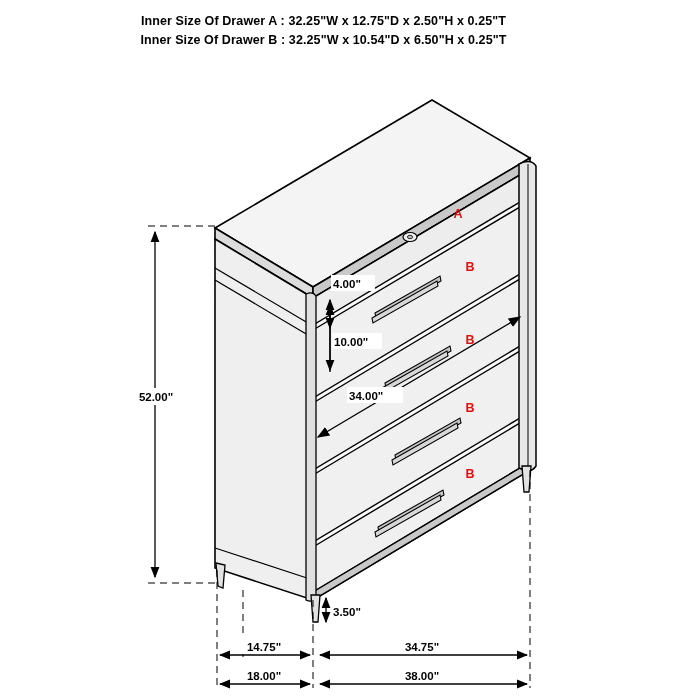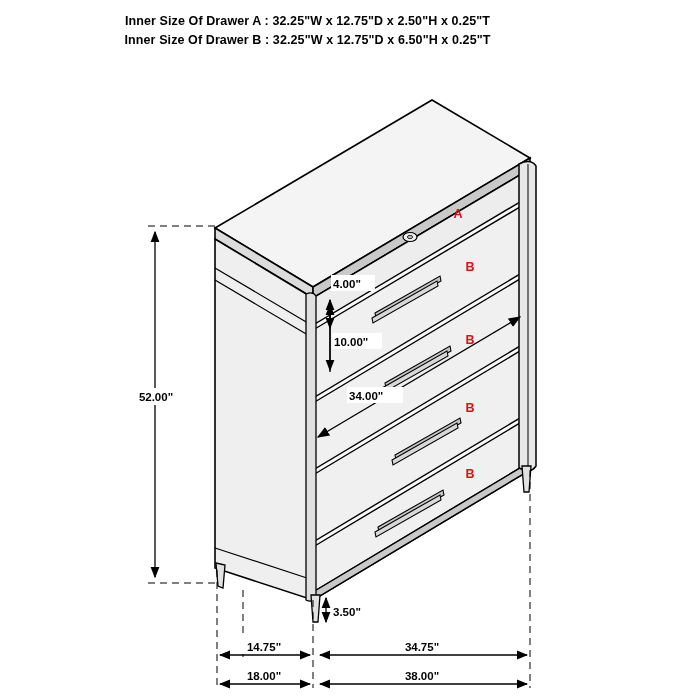--- a/index.html
+++ b/index.html
@@ -23,20 +23,21 @@
   .header {
     position: absolute;
     top: 12px;
     left: 0;
     width: 615px;
     text-align: center;
     font-size: 12.5px;
     font-weight: bold;
     line-height: 1.55;
     letter-spacing: 0.1px;
+    padding-left: 16px;
   }
   .header div {
     white-space: nowrap;
   }
   svg.diagram {
     position: absolute;
     top: 0;
     left: 0;
     width: 700px;
     height: 700px;
@@ -54,21 +55,21 @@
     fill: #e01010;
   }
 </style>
 </head>
 <body>
 
 <div id="stage">
 
   <div class="header">
     <div>Inner Size Of Drawer A : 32.25"W x 12.75"D x 2.50"H x 0.25"T</div>
-    <div>Inner Size Of Drawer B : 32.25"W x 12.75"D x 6.50"H x 0.25"T</div>
+    <div>Inner Size Of Drawer B : 32.25"W x 10.54"D x 6.50"H x 0.25"T</div>
   </div>
 
   <svg class="diagram" viewBox="0 0 700 700">
 
     <g>
 
       <polygon points="215,228 432,100 530,158 313,287" fill="#f4f4f4" stroke="#000" stroke-width="1.6"></polygon>
       <polygon points="215,228 313,287 313,298 215,239" fill="#dcdcdc" stroke="#000" stroke-width="1.6"></polygon>
       <polygon points="313,287 530,158 530,169 313,298" fill="#c9c9c9" stroke="#000" stroke-width="1.6"></polygon>
 

